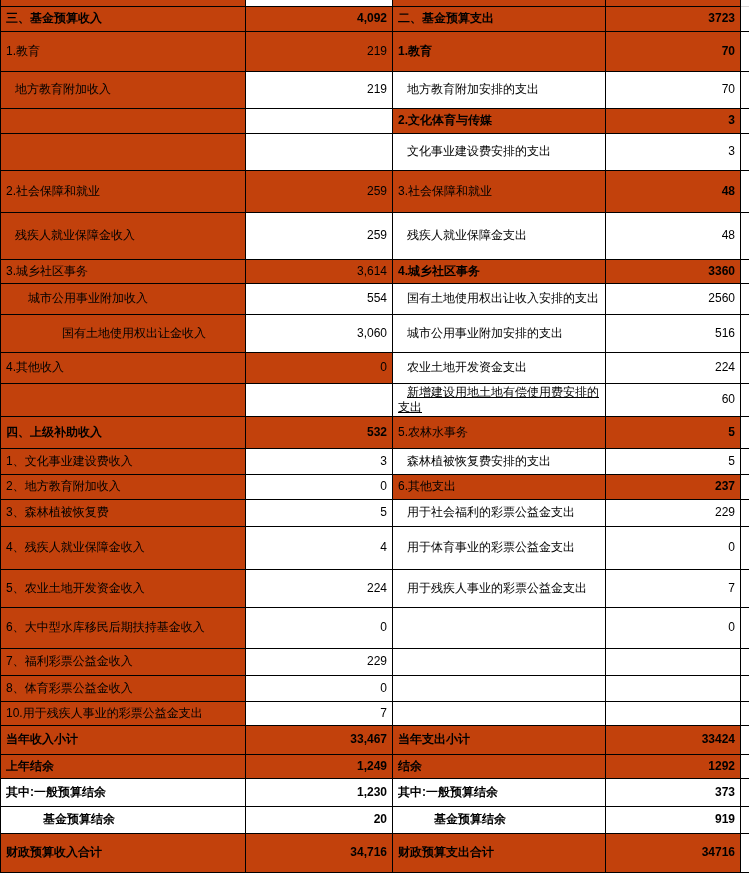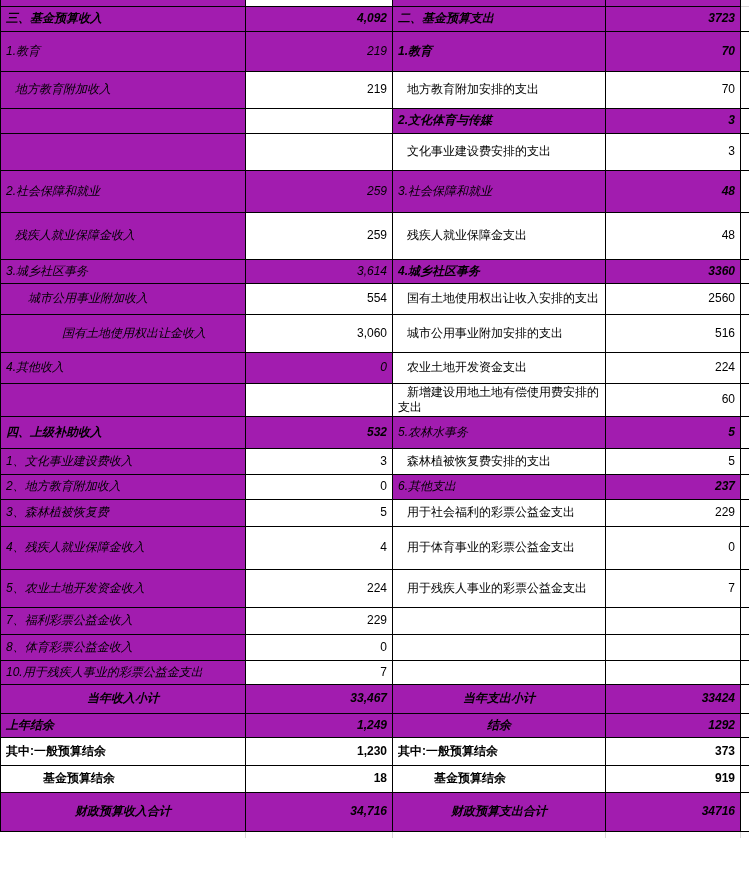--- a/index.html
+++ b/index.html
@@ -23,25 +23,25 @@
     border: 1px solid #000000;
     padding: 0 5px;
     font-family: "Liberation Sans", "DejaVu Sans", sans-serif;
     font-size: 12px;
     line-height: 15px;
     color: #000000;
     vertical-align: middle;
     overflow: hidden;
     word-break: break-all;
   }
-  td.bg-g { background: #a21caf; font-style: italic; }
+  td.bg-g { background: #c2410c; }
   td.bg-w { background: #ffffff; }
   td.bold { font-weight: bold; }
   td.hdr  { font-size: 13.5px; }
-  td.center { text-align: center; }
+  td.center { text-align: left; }
   td.val-sans {
     text-align: right;
     padding-right: 10px;
     font-family: "Liberation Sans", "DejaVu Sans", sans-serif;
   }
   td.val-serif {
     text-align: right;
     padding-right: 6px;
     font-family: "Liberation Serif", "DejaVu Serif", serif;
     font-size: 13px;
@@ -161,21 +161,21 @@
         <tr style="height: 31px;">
           <td class="bg-g">4.其他收入</td>
           <td class="bg-g val-sans">0</td>
           <td class="bg-w" style="text-indent: 9px;">农业土地开发资金支出</td>
           <td class="bg-w val-serif">224</td>
           <td class="margin-col"></td>
         </tr>
         <tr style="height: 33px;">
           <td class="bg-g"></td>
           <td class="bg-w val-sans"></td>
-          <td class="bg-w" style="text-indent: 9px;">新增建设用地土地有偿使用费安排的支出</td>
+          <td class="bg-w" style="text-indent: 9px; text-decoration: underline;">新增建设用地土地有偿使用费安排的支出</td>
           <td class="bg-w val-serif">60</td>
           <td class="margin-col"></td>
         </tr>
         <tr style="height: 32px;">
           <td class="bg-g bold hdr">四、上级补助收入</td>
           <td class="bg-g bold val-sans">532</td>
           <td class="bg-g">5.农林水事务</td>
           <td class="bg-g bold val-serif">5</td>
           <td class="margin-col"></td>
         </tr>
@@ -207,20 +207,27 @@
           <td class="bg-w val-serif">0</td>
           <td class="margin-col"></td>
         </tr>
         <tr style="height: 38px;">
           <td class="bg-g">5、农业土地开发资金收入</td>
           <td class="bg-w val-sans">224</td>
           <td class="bg-w" style="text-indent: 9px;">用于残疾人事业的彩票公益金支出</td>
           <td class="bg-w val-serif">7</td>
           <td class="margin-col"></td>
         </tr>
+        <tr style="height: 41px;">
+          <td class="bg-g">6、大中型水库移民后期扶持基金收入</td>
+          <td class="bg-w val-sans">0</td>
+          <td class="bg-w"></td>
+          <td class="bg-w val-serif">0</td>
+          <td class="margin-col"></td>
+        </tr>
         <tr style="height: 27px;">
           <td class="bg-g">7、福利彩票公益金收入</td>
           <td class="bg-w val-sans">229</td>
           <td class="bg-w"></td>
           <td class="bg-w val-serif"></td>
           <td class="margin-col"></td>
         </tr>
         <tr style="height: 26px;">
           <td class="bg-g">8、体育彩票公益金收入</td>
           <td class="bg-w val-sans">0</td>
@@ -251,21 +258,21 @@
         </tr>
         <tr style="height: 28px;">
           <td class="bg-w bold">其中:一般预算结余</td>
           <td class="bg-w bold val-sans">1,230</td>
           <td class="bg-w bold">其中:一般预算结余</td>
           <td class="bg-w bold val-serif">373</td>
           <td class="margin-col"></td>
         </tr>
         <tr style="height: 27px;">
           <td class="bg-w bold" style="text-indent: 37px;">基金预算结余</td>
-          <td class="bg-w bold val-sans">18</td>
+          <td class="bg-w bold val-sans">20</td>
           <td class="bg-w bold" style="text-indent: 36px;">基金预算结余</td>
           <td class="bg-w bold val-serif">919</td>
           <td class="margin-col"></td>
         </tr>
         <tr style="height: 39px;">
           <td class="bg-g bold center">财政预算收入合计</td>
           <td class="bg-g bold val-sans">34,716</td>
           <td class="bg-g bold center">财政预算支出合计</td>
           <td class="bg-g bold val-serif">34716</td>
           <td class="margin-col"></td>

